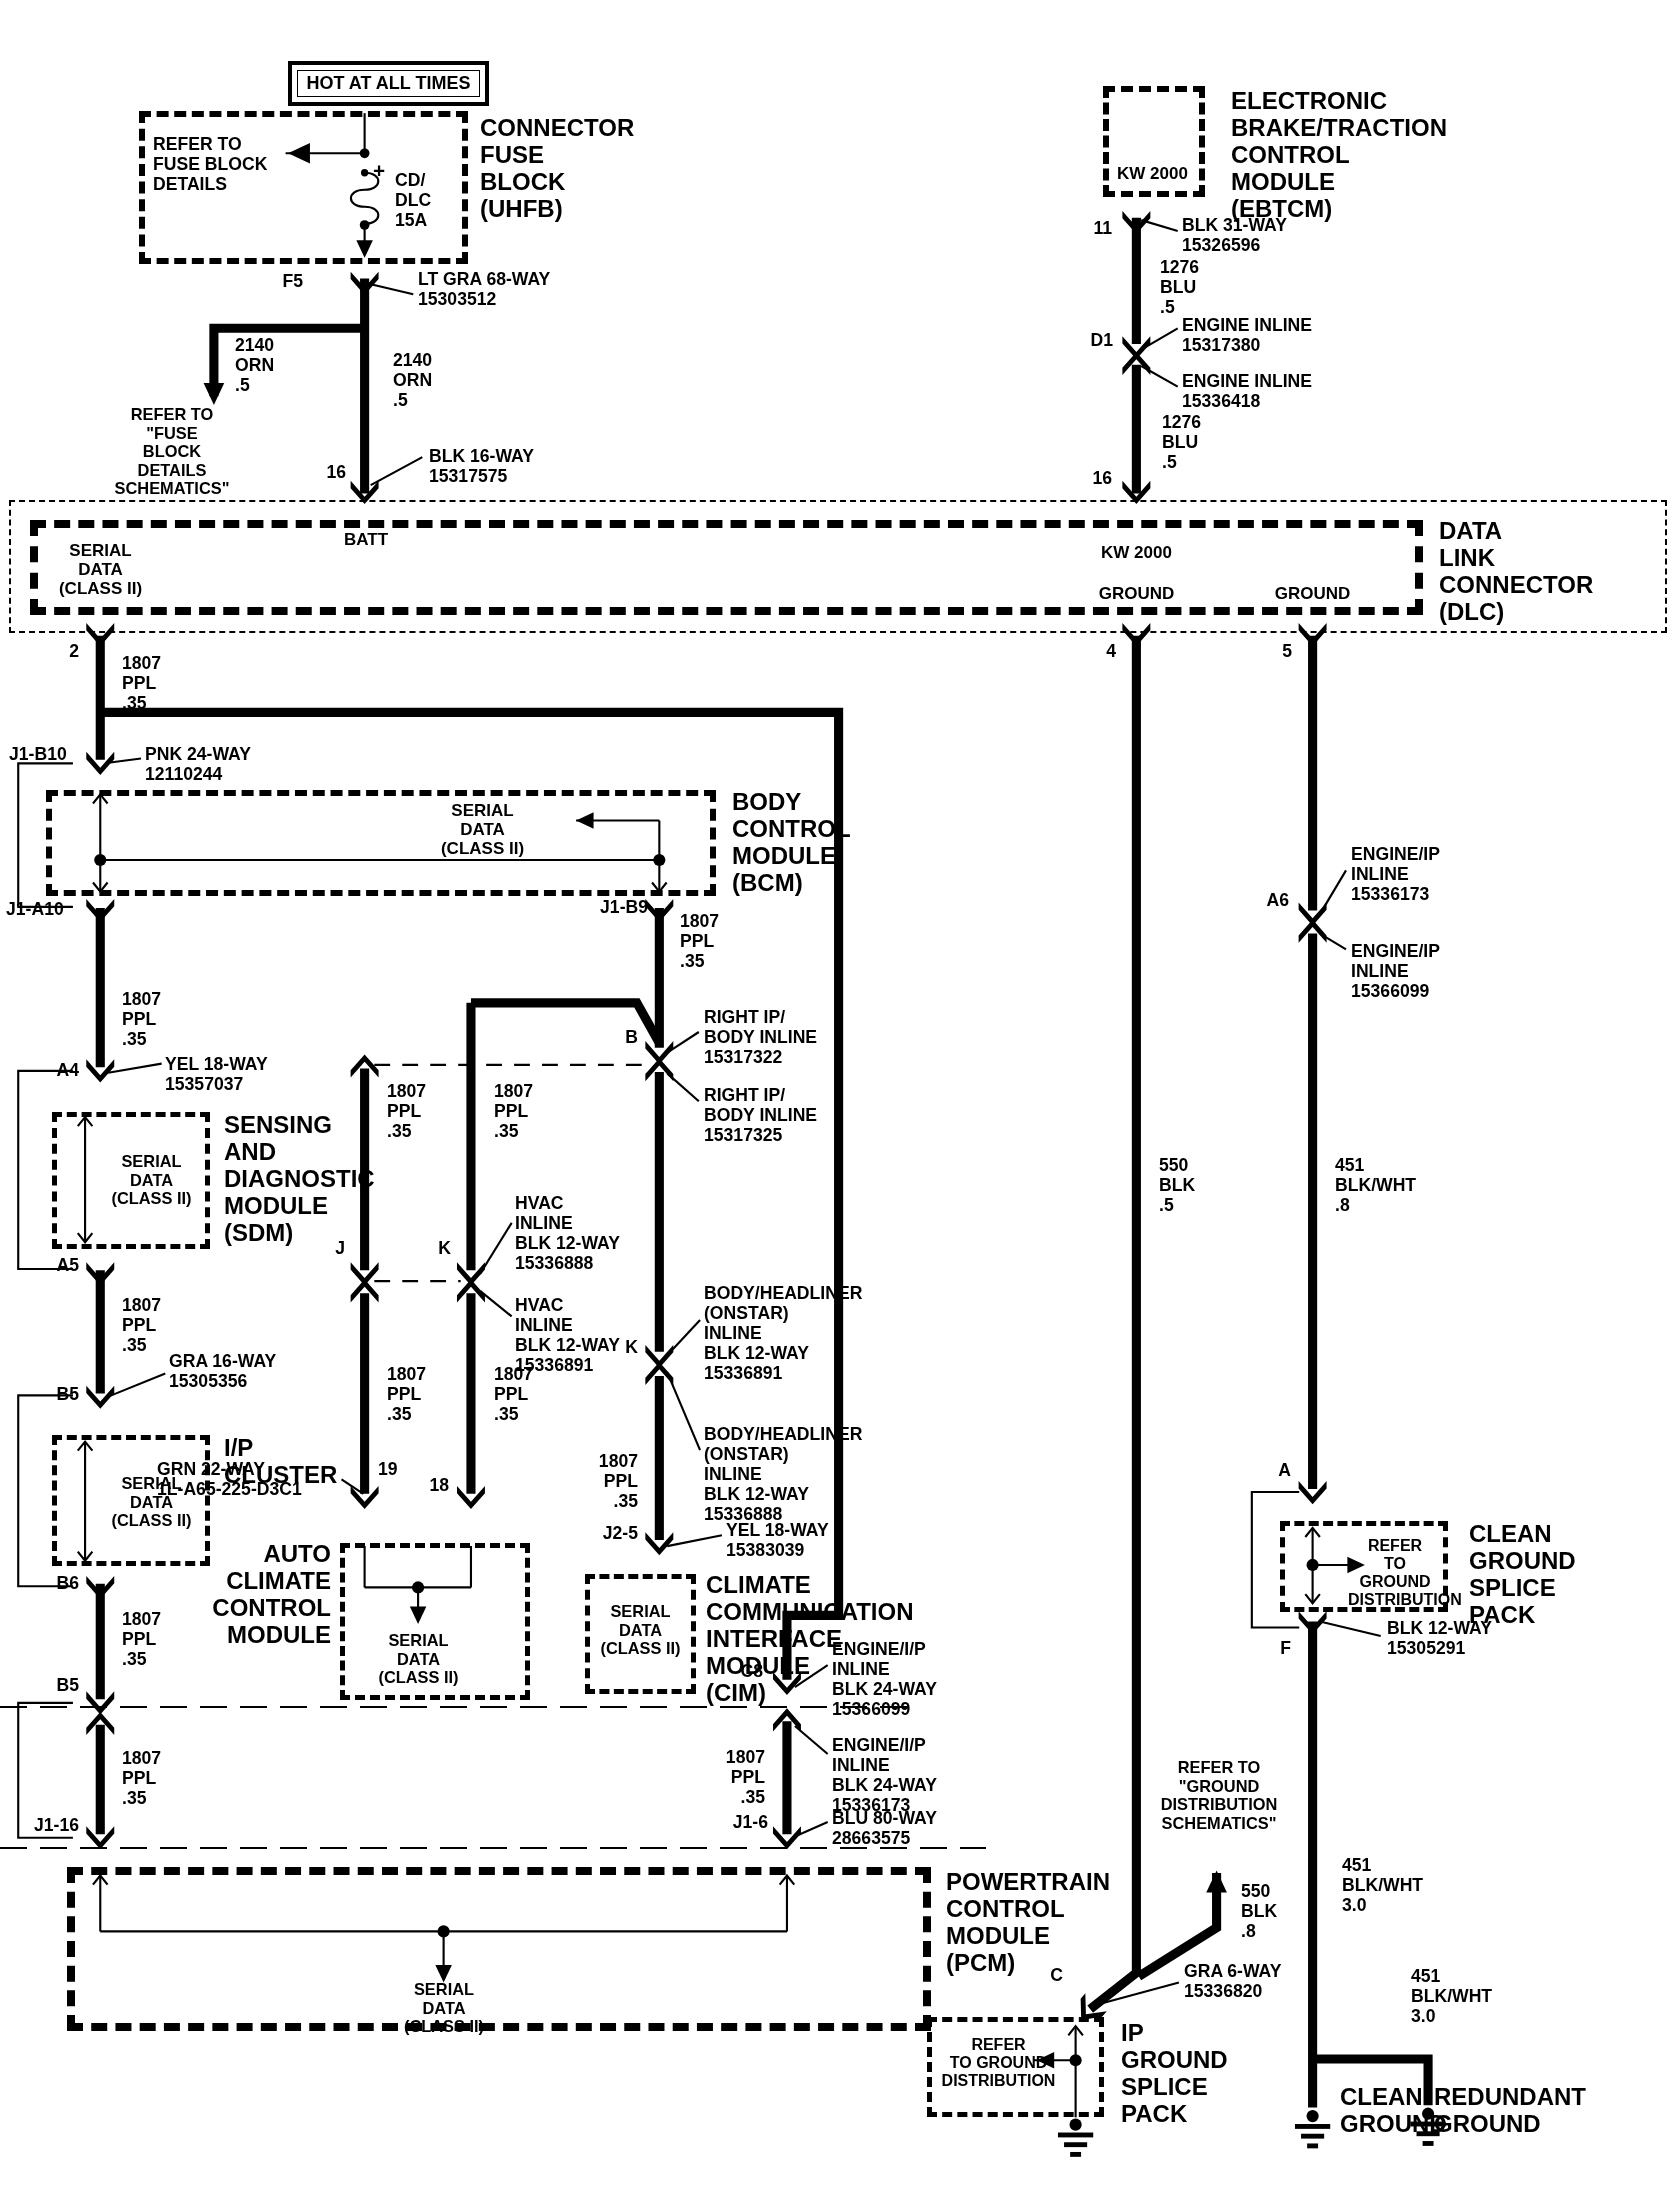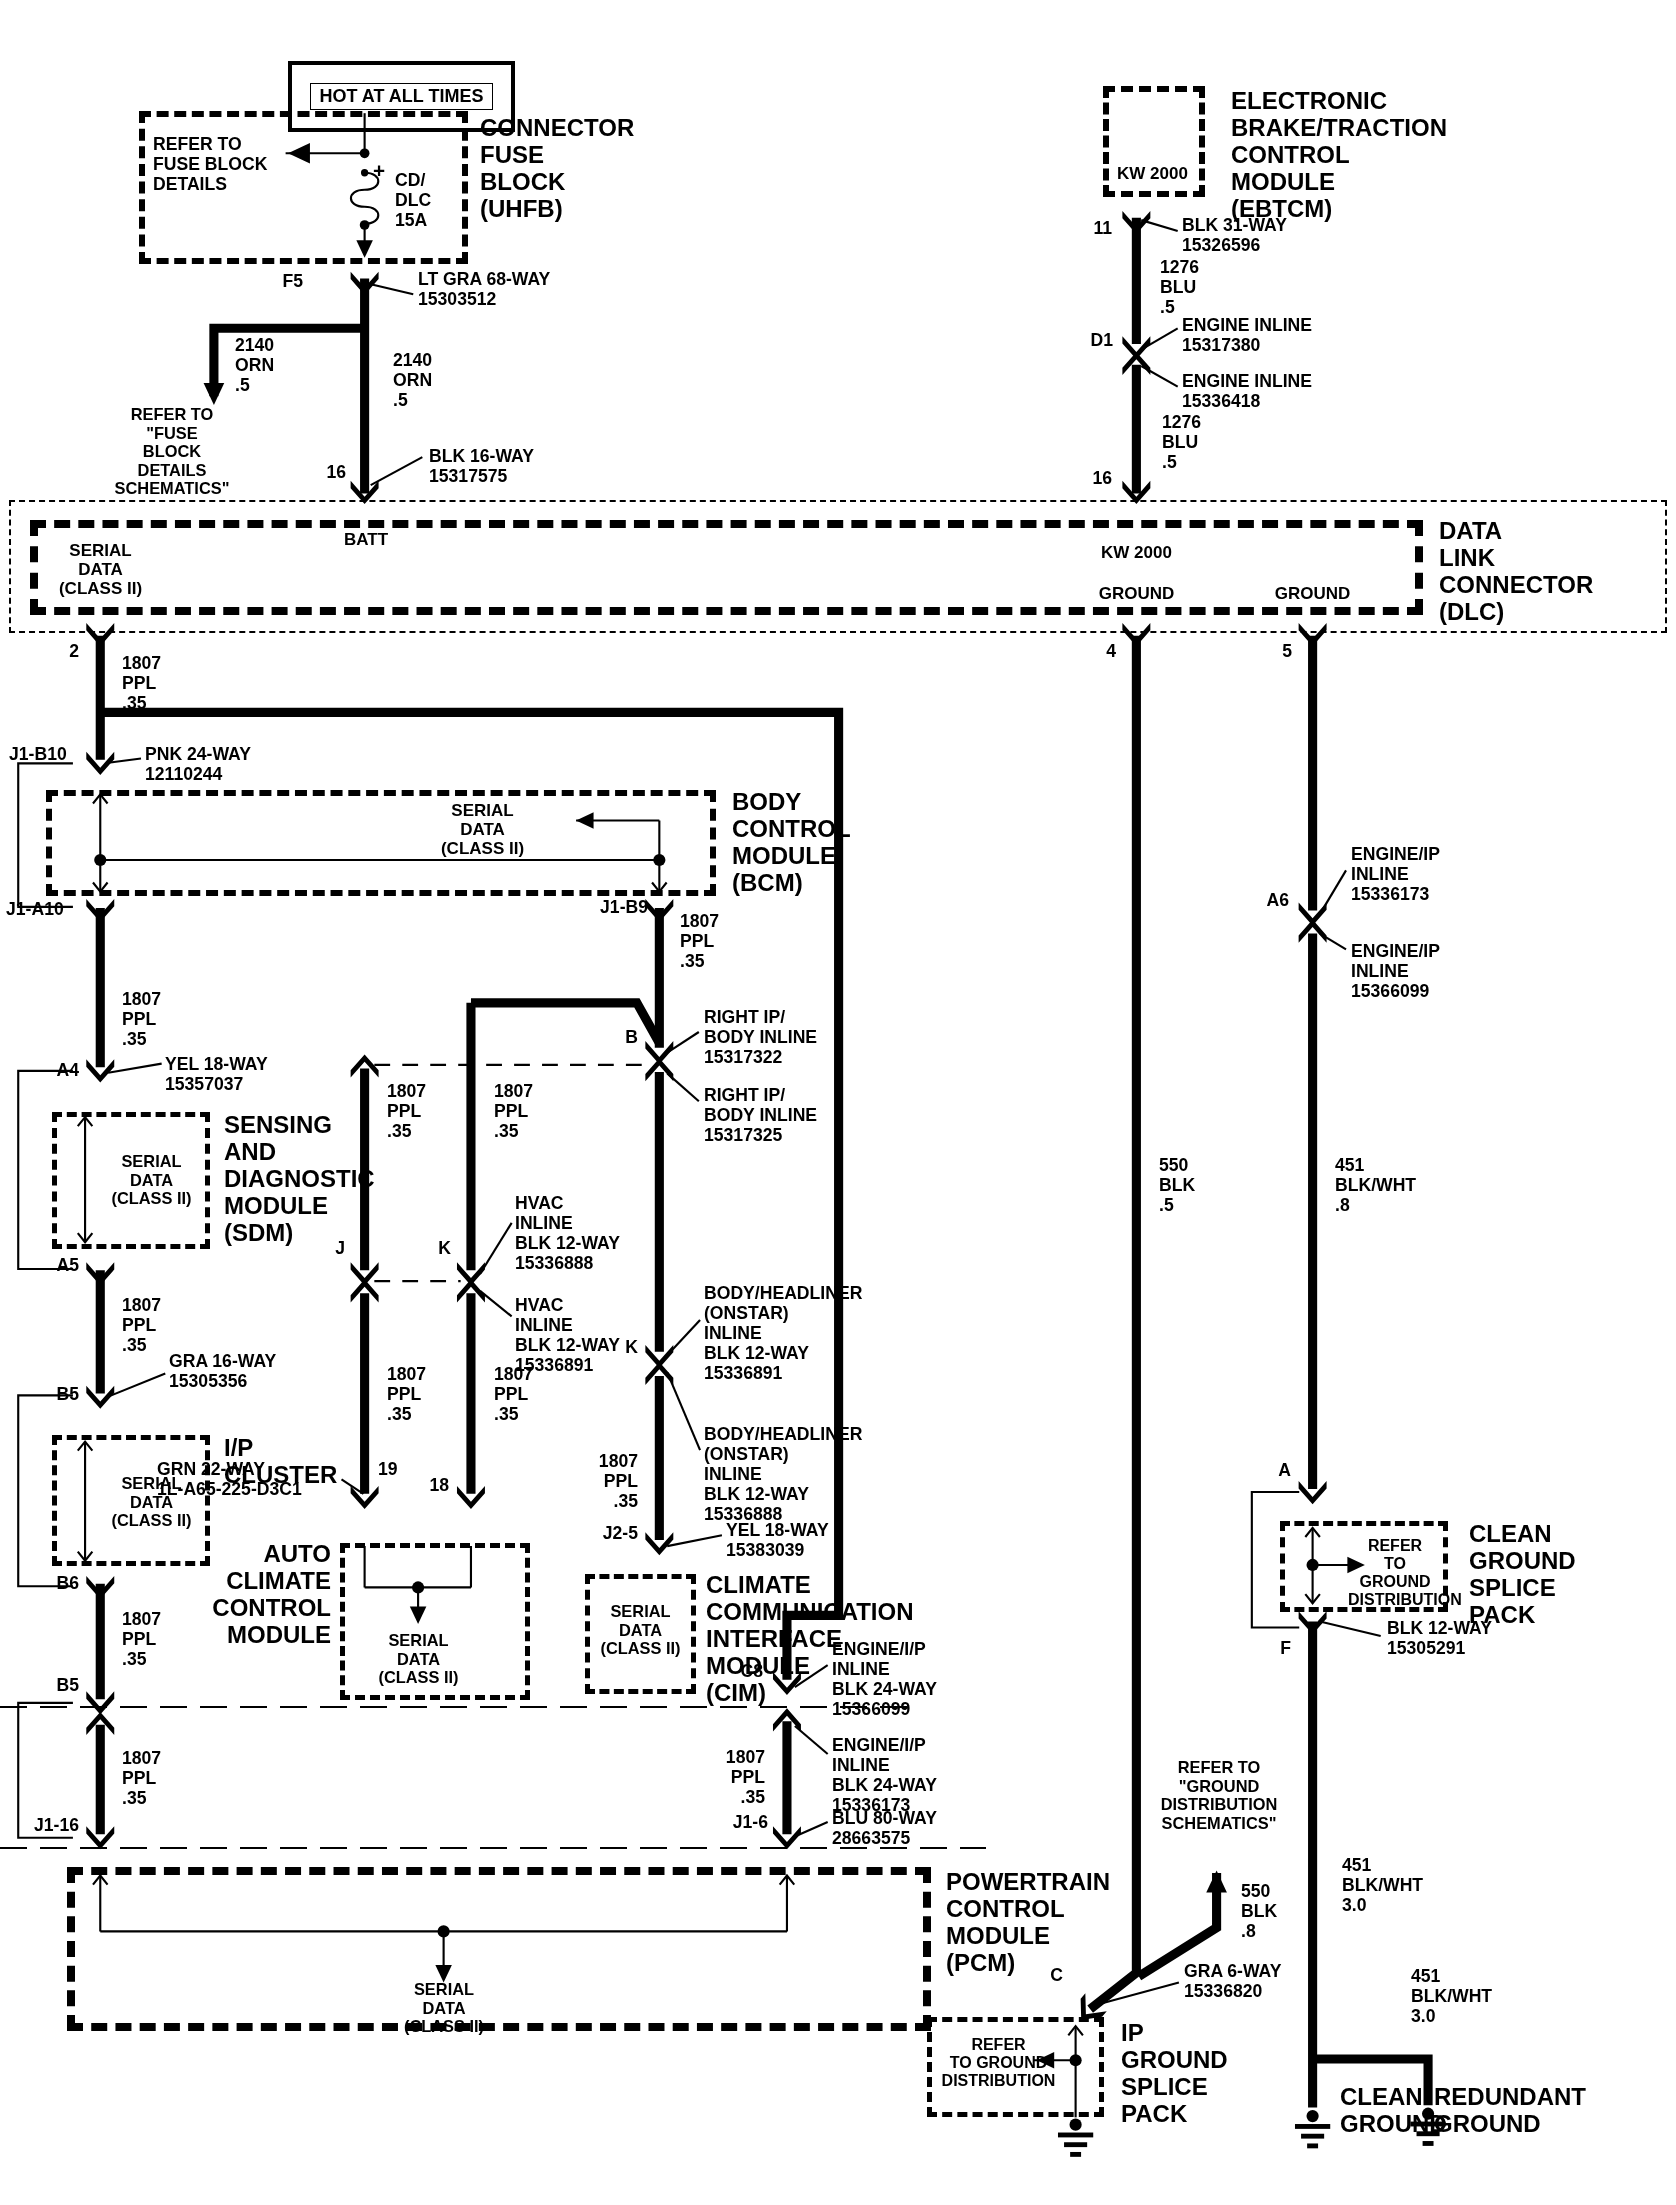--- a/index.html
+++ b/index.html
@@ -7,21 +7,21 @@
   #canvas{position:relative;width:1676px;height:2205px;background:#fff;
           font-family:"Liberation Sans","DejaVu Sans",sans-serif;color:#000;overflow:hidden}
   .lbl{position:absolute;font-weight:bold;font-size:17.6px;line-height:1.13;white-space:pre-line}
   .f27{font-size:16.4px}.f33{font-size:24px;line-height:1.12}
   .ctr{text-align:center}.rgt{text-align:right}
   .box{position:absolute;border:6.7px dashed #000}
   .sbox{position:absolute;border:5.5px dashed #000}
   .dlcbox{position:absolute;border:8px dashed #000}
   .dashdot{position:absolute;height:2.4px;background:repeating-linear-gradient(90deg,#000 0 27px,#fff 27px 40px)}
   .outer{position:absolute;border:2.4px dashed #000}
-  .hot-outer{position:absolute;border:4.9px solid #000;padding:18px;background:#fff}
+  .hot-outer{position:absolute;border:4.9px solid #000;padding:5px;background:#fff}
   .hot-inner{border:1.8px solid #000;padding:1.8px 8.5px;font-weight:bold;font-size:18px;text-align:center;white-space:nowrap}
   svg.layer{position:absolute;left:0;top:0;width:1676px;height:2205px}
   svg .wire{stroke:#000;stroke-width:15;fill:none}
   svg .thin{stroke:#000;stroke-width:3.5;fill:none}
   svg .blk{fill:#000;stroke:none}
 </style>
 </head>
 <body>
 
 <div id="canvas">

